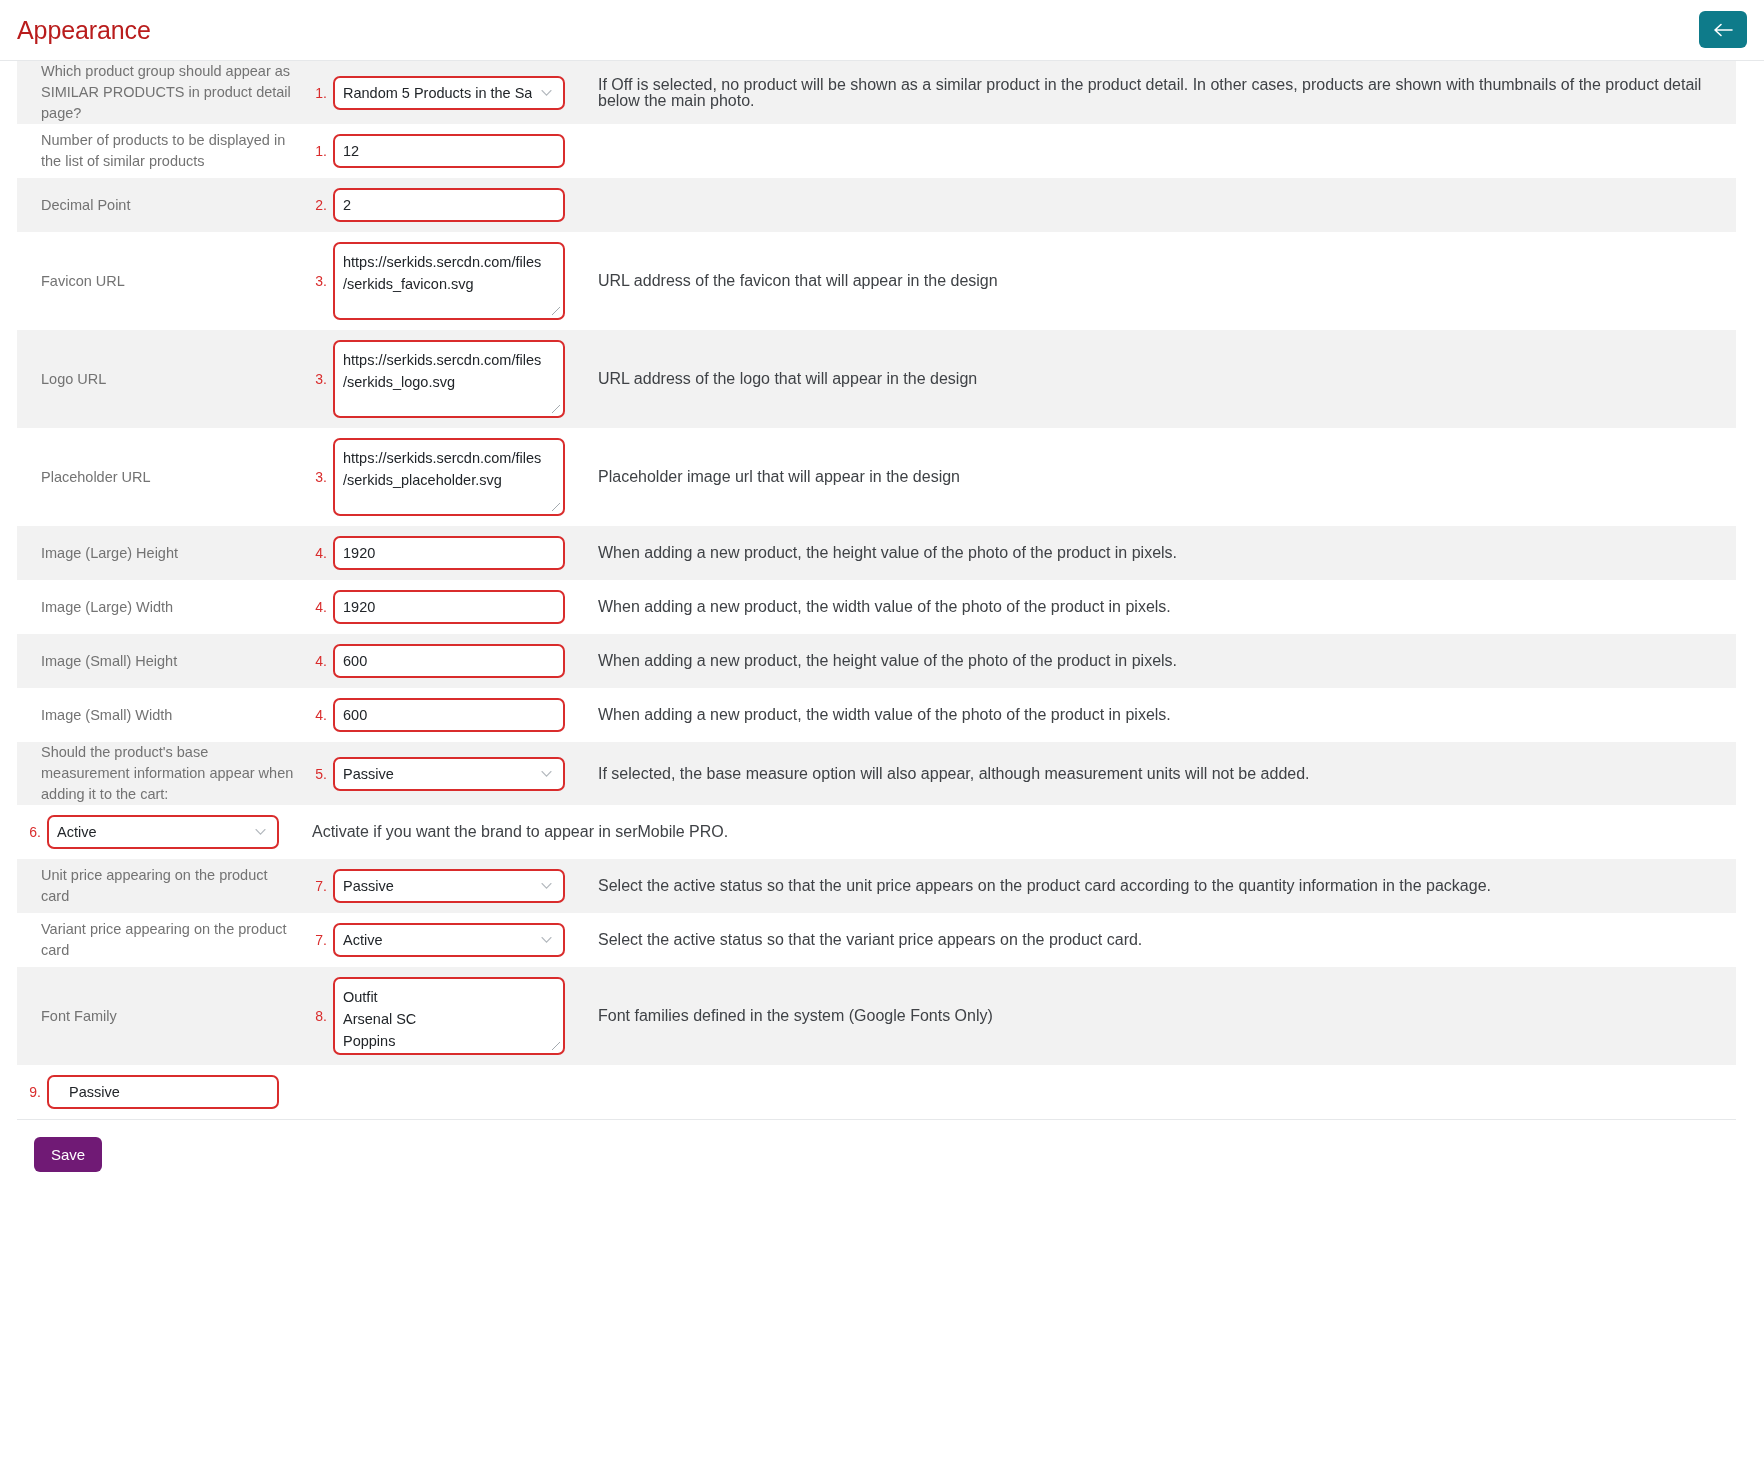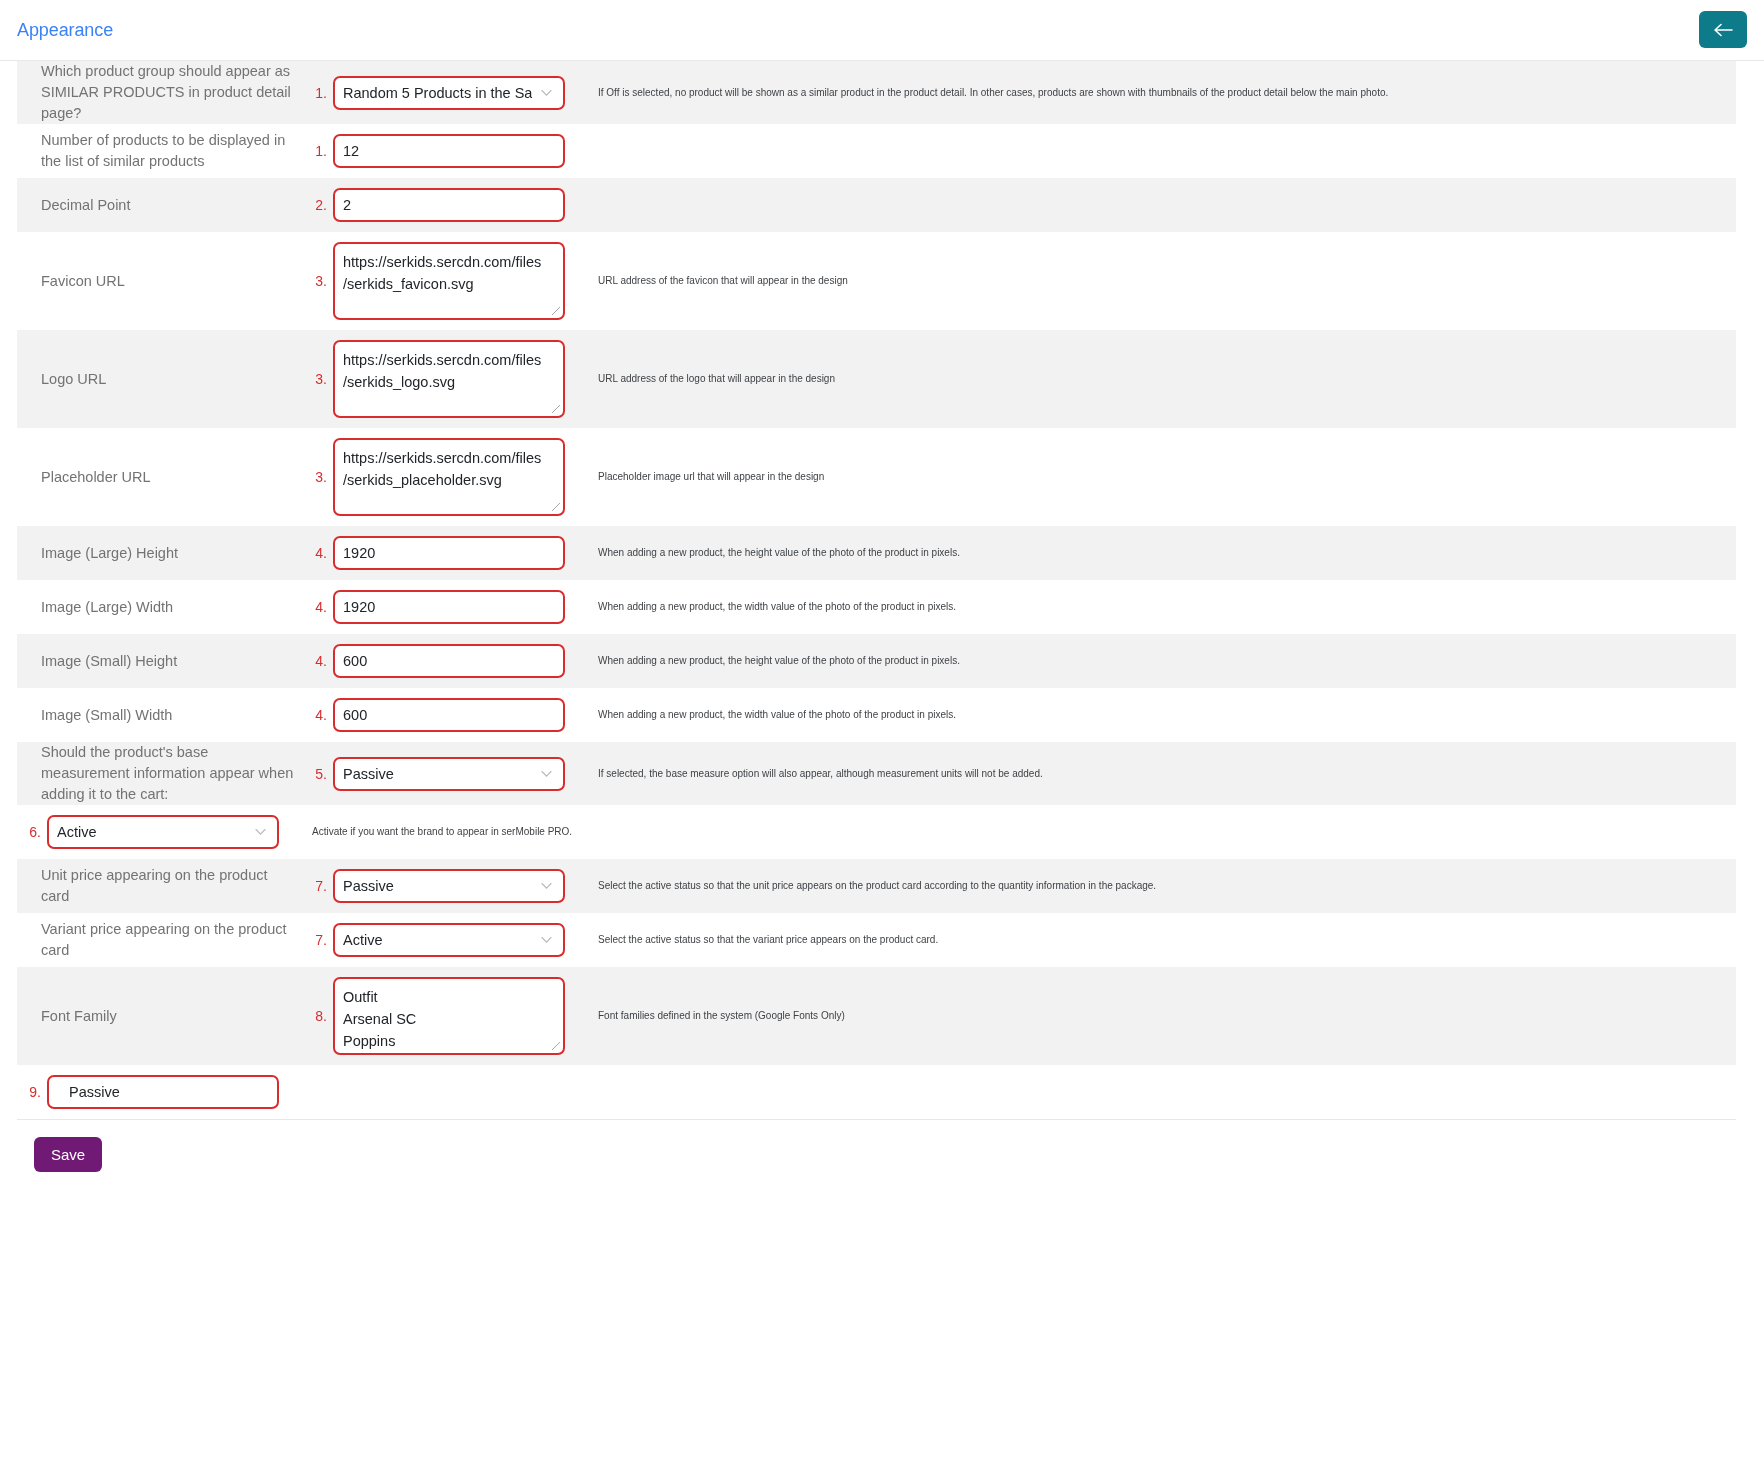--- a/index.html
+++ b/index.html
@@ -14,22 +14,22 @@
   
   .page-header {
     position: relative;
     height: 61px;
     background: #ffffff;
     border-bottom: 1px solid #e6e8ea;
     display: flex;
     align-items: center;
   }
   .page-title {
-    font-size: 18px;
-    color: #3b82f6;
+    font-size: 25px;
+    color: #b91c1c;
     font-weight: 400;
     margin-left: 17px;
     letter-spacing: -0.1px;
   }
   .back-button {
     position: absolute;
     right: 17px;
     top: 11px;
     width: 48px;
     height: 37px;
@@ -94,21 +94,21 @@
   }
 
   .cell-help {
     flex: 1 1 auto;
     display: flex;
     align-items: center;
     padding-left: 15px;
     padding-right: 20px;
   }
   .cell-help span {
-    font-size: 10px;
+    font-size: 16px;
     color: #3f4246;
     line-height: 16px;
   }
 
   
   .ctl {
     width: 232px;
     border: 2px solid #d92c2c;
     border-radius: 7px;
     background: #ffffff;

